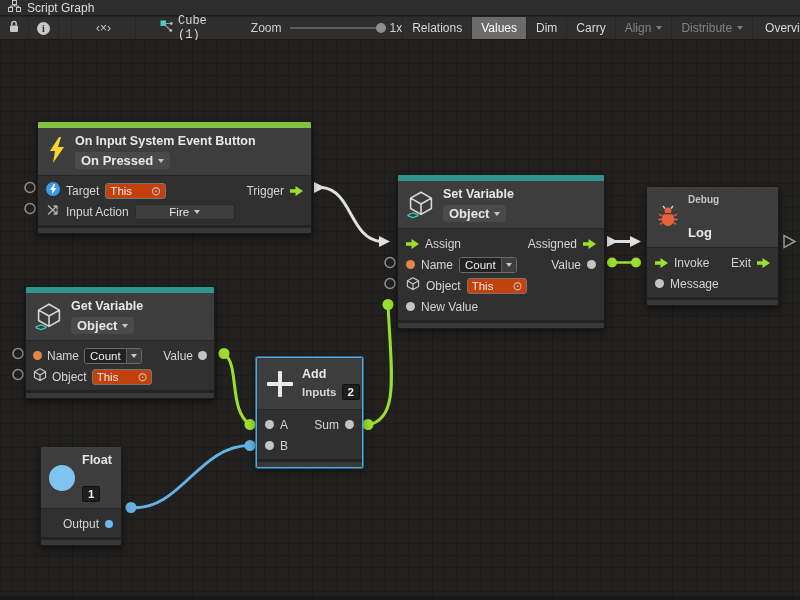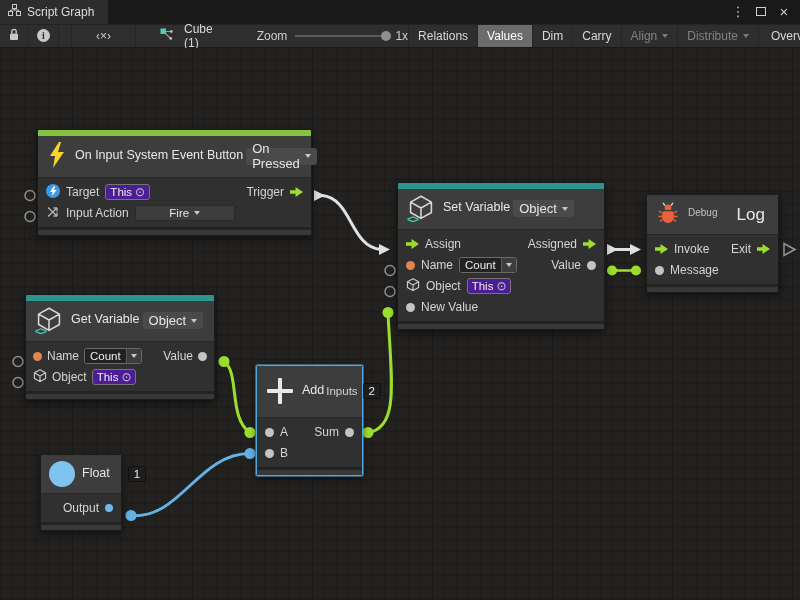--- a/index.html
+++ b/index.html
@@ -2,36 +2,36 @@
 <html><head>
 <meta charset="utf-8">
 <style>
   * { margin:0; padding:0; box-sizing:border-box; }
   html,body { width:800px; height:600px; overflow:hidden; background:#191919;
     font-family:"Liberation Sans", sans-serif; font-size:12px; color:#d4d4d4;
     -webkit-font-smoothing:antialiased; }
   .window { width:800px; height:600px; display:flex; flex-direction:column; }
 
   
-  .tabbar { height:24px; background:#191919; display:flex; align-items:stretch; }
+  .tabbar { height:16px; background:#191919; display:flex; align-items:stretch;flex-direction:column; }
   .tab { display:flex; align-items:center; gap:6px; padding:0 14px 0 8px;
     background:#2d2d2d; color:#dcdcdc; font-size:12px; }
   .winbtns { margin-left:auto; display:flex; align-items:center; gap:7px; padding-right:8px; color:#cfcfcf; }
   .winbtn { width:16px; text-align:center; font-size:13px; cursor:default; }
   .maxbox { width:10px; height:9px; border:1.4px solid #cfcfcf; display:inline-block; }
 
   
   .toolbar { height:24px; background:#2e2e2e; border-top:1px solid #232323;
     border-bottom:1px solid #191919; display:flex; align-items:stretch; font-size:12px; }
   .tbtn { display:flex; align-items:center; justify-content:center; padding:8px 9px;
     border-right:1px solid #262626; color:#d8d8d8; white-space:nowrap; }
   .tbtn.icon-btn { padding:0 8px; }
   .tbtn.active { background:#6b6b6b; color:#ffffff; }
   .tbtn.disabled { color:#828282; }
-  .breadcrumb { display:flex; align-items:center; gap:11px; padding:0 10px; margin-left:14px; color:#d8d8d8; }
+  .breadcrumb { display:flex; align-items:center; gap:5px; padding:0 10px; margin-left:14px; color:#d8d8d8;font-family:Liberation Mono, monospace; }
   .zoomgrp { display:flex; align-items:center; gap:8px; margin-left:34px; color:#cfcfcf; }
   .zoomtrack { width:92px; height:2px; background:#5c5c5c; position:relative; }
   .zoomhandle { position:absolute; right:-4px; top:-4px; width:10px; height:10px;
     border-radius:50%; background:#8f8f8f; }
   .rightbtns { margin-left:auto; display:flex; align-items:stretch; }
   .caret-dn { width:0; height:0; border-left:3.5px solid transparent; border-right:3.5px solid transparent;
     border-top:4px solid #c8c8c8; margin-left:5px; display:inline-block; }
   .caret-dn.dis { border-top-color:#7c7c7c; }
   .codeglyph { font-size:12px; letter-spacing:0; color:#c8c8c8; }
   .infoicon { width:13px; height:13px; border-radius:50%; background:#c8c8c8; color:#2e2e2e;
@@ -51,36 +51,36 @@
 
   
   .node { position:absolute; z-index:2; background:#303030; border:1px solid #1b1b1b;
     border-radius:2px; box-shadow:0 3px 7px rgba(0,0,0,.5); }
   .node.selected { border-color:#4fa8e0; box-shadow:0 0 0 1px rgba(79,168,224,.55), 0 3px 7px rgba(0,0,0,.5); }
   .colorbar { height:6px; border-radius:1px 1px 0 0; }
   .bar-green { background:#84c341; }
   .bar-teal  { background:#2e948c; }
   .nhead { background:#3d3d3d; display:flex; align-items:center; gap:9px;
     padding:6px 10px; border-bottom:1px solid #262626; }
-  .hcol { display:flex; flex-direction:row; gap:3px; align-items:flex-start; }
+  .hcol { display:flex; flex-direction:column; gap:3px; align-items:flex-start;font-weight:bold; }
   .ntitle { font-size:12.5px; color:#e8e8e8; line-height:15px; white-space:nowrap; }
   .ncat { font-size:10px; color:#c2c2c2; line-height:12px; }
   .nbody { padding:4px 0 3px; }
   .nrow { height:21px; display:flex; align-items:center; padding:0 8px; gap:6px; }
   .spacer { flex:1; }
   .plabel { color:#d4d4d4; white-space:nowrap; }
   .nfoot { height:8px; background:#383838; border-top:3px solid #232323; border-radius:0 0 2px 2px; }
 
   .dot { width:9px; height:9px; border-radius:50%; flex:none; }
   .dot.gray { background:#c4c4c4; }
   .dot.orange { background:#e2854c; }
   .dot.blue { background:#6fb9ea; width:8px; height:8px; }
 
   .chip { display:inline-flex; align-items:center; border:1px solid #757575; border-radius:3px;
-    background:#4c1d95; padding:0 4px; height:16px; color:#ececec; font-size:11.5px; gap:3px; }
+    background:#c2410c; padding:0 4px; height:16px; color:#ececec; font-size:11.5px; gap:19px; }
   .picker { color:#c8c8c8; font-size:12px; line-height:1; }
   .hdrop { background:#4a4a4a; border-radius:3px; height:17px; padding:0 6px;
     display:inline-flex; align-items:center; color:#e6e6e6; font-size:13px; }
   .select { display:inline-flex; border:1px solid #6a6a6a; border-radius:3px; overflow:hidden; height:16px; }
   .sel-val { background:#222; padding:0 5px; color:#ececec; font-size:11.5px; display:flex; align-items:center; }
   .sel-btn { background:#3d3d3d; width:15px; display:flex; align-items:center; justify-content:center;
     border-left:1px solid #5a5a5a; }
   .wideselect { background:#3d3d3d; border:1px solid #2a2a2a; border-radius:2px; height:16px; width:100px;
     display:inline-flex; align-items:center; justify-content:center; padding:0 6px;
     color:#e6e6e6; font-size:11.5px; }
@@ -338,21 +338,21 @@
           <svg width="22" height="22" viewBox="0 0 22 22">
             <path d="M8 3.5 L6 1 M14 3.5 L16 1" stroke="#d8d8d8" stroke-width="1.3" fill="none"></path>
             <circle cx="11" cy="5.8" r="3.4" fill="#e8633c"></circle>
             <ellipse cx="11" cy="14" rx="6.2" ry="7" fill="#e8633c"></ellipse>
             <line x1="3" y1="8.6" x2="19" y2="8.6" stroke="#3d3d3d" stroke-width="1.4"></line>
             <path d="M5 11 L2 9 M5 14.5 L1.5 14.5 M5.5 17.5 L3 19.5 M17 11 L20 9 M17 14.5 L20.5 14.5 M16.5 17.5 L19 19.5" stroke="#e8633c" stroke-width="1.4" fill="none"></path>
           </svg>
         </span>
         <div class="hcol" style="gap:19px;">
           <span class="ncat">Debug</span>
-          <span class="ntitle" style="font-size:17px;text-align:center;">Log</span>
+          <span class="ntitle" style="font-size:13px;text-align:center;">Log</span>
         </div>
       </div>
       <div class="nbody">
         <div class="nrow">
           <span class="arrow-port">
             <svg width="13" height="10" viewBox="0 0 13 10">
                 <path d="M0 3.2 H5.5 V0 L13 5 L5.5 10 V6.8 H0 Z" fill="#9bde2e"></path>
               </svg>
           </span>
           <span class="plabel">Invoke</span>

